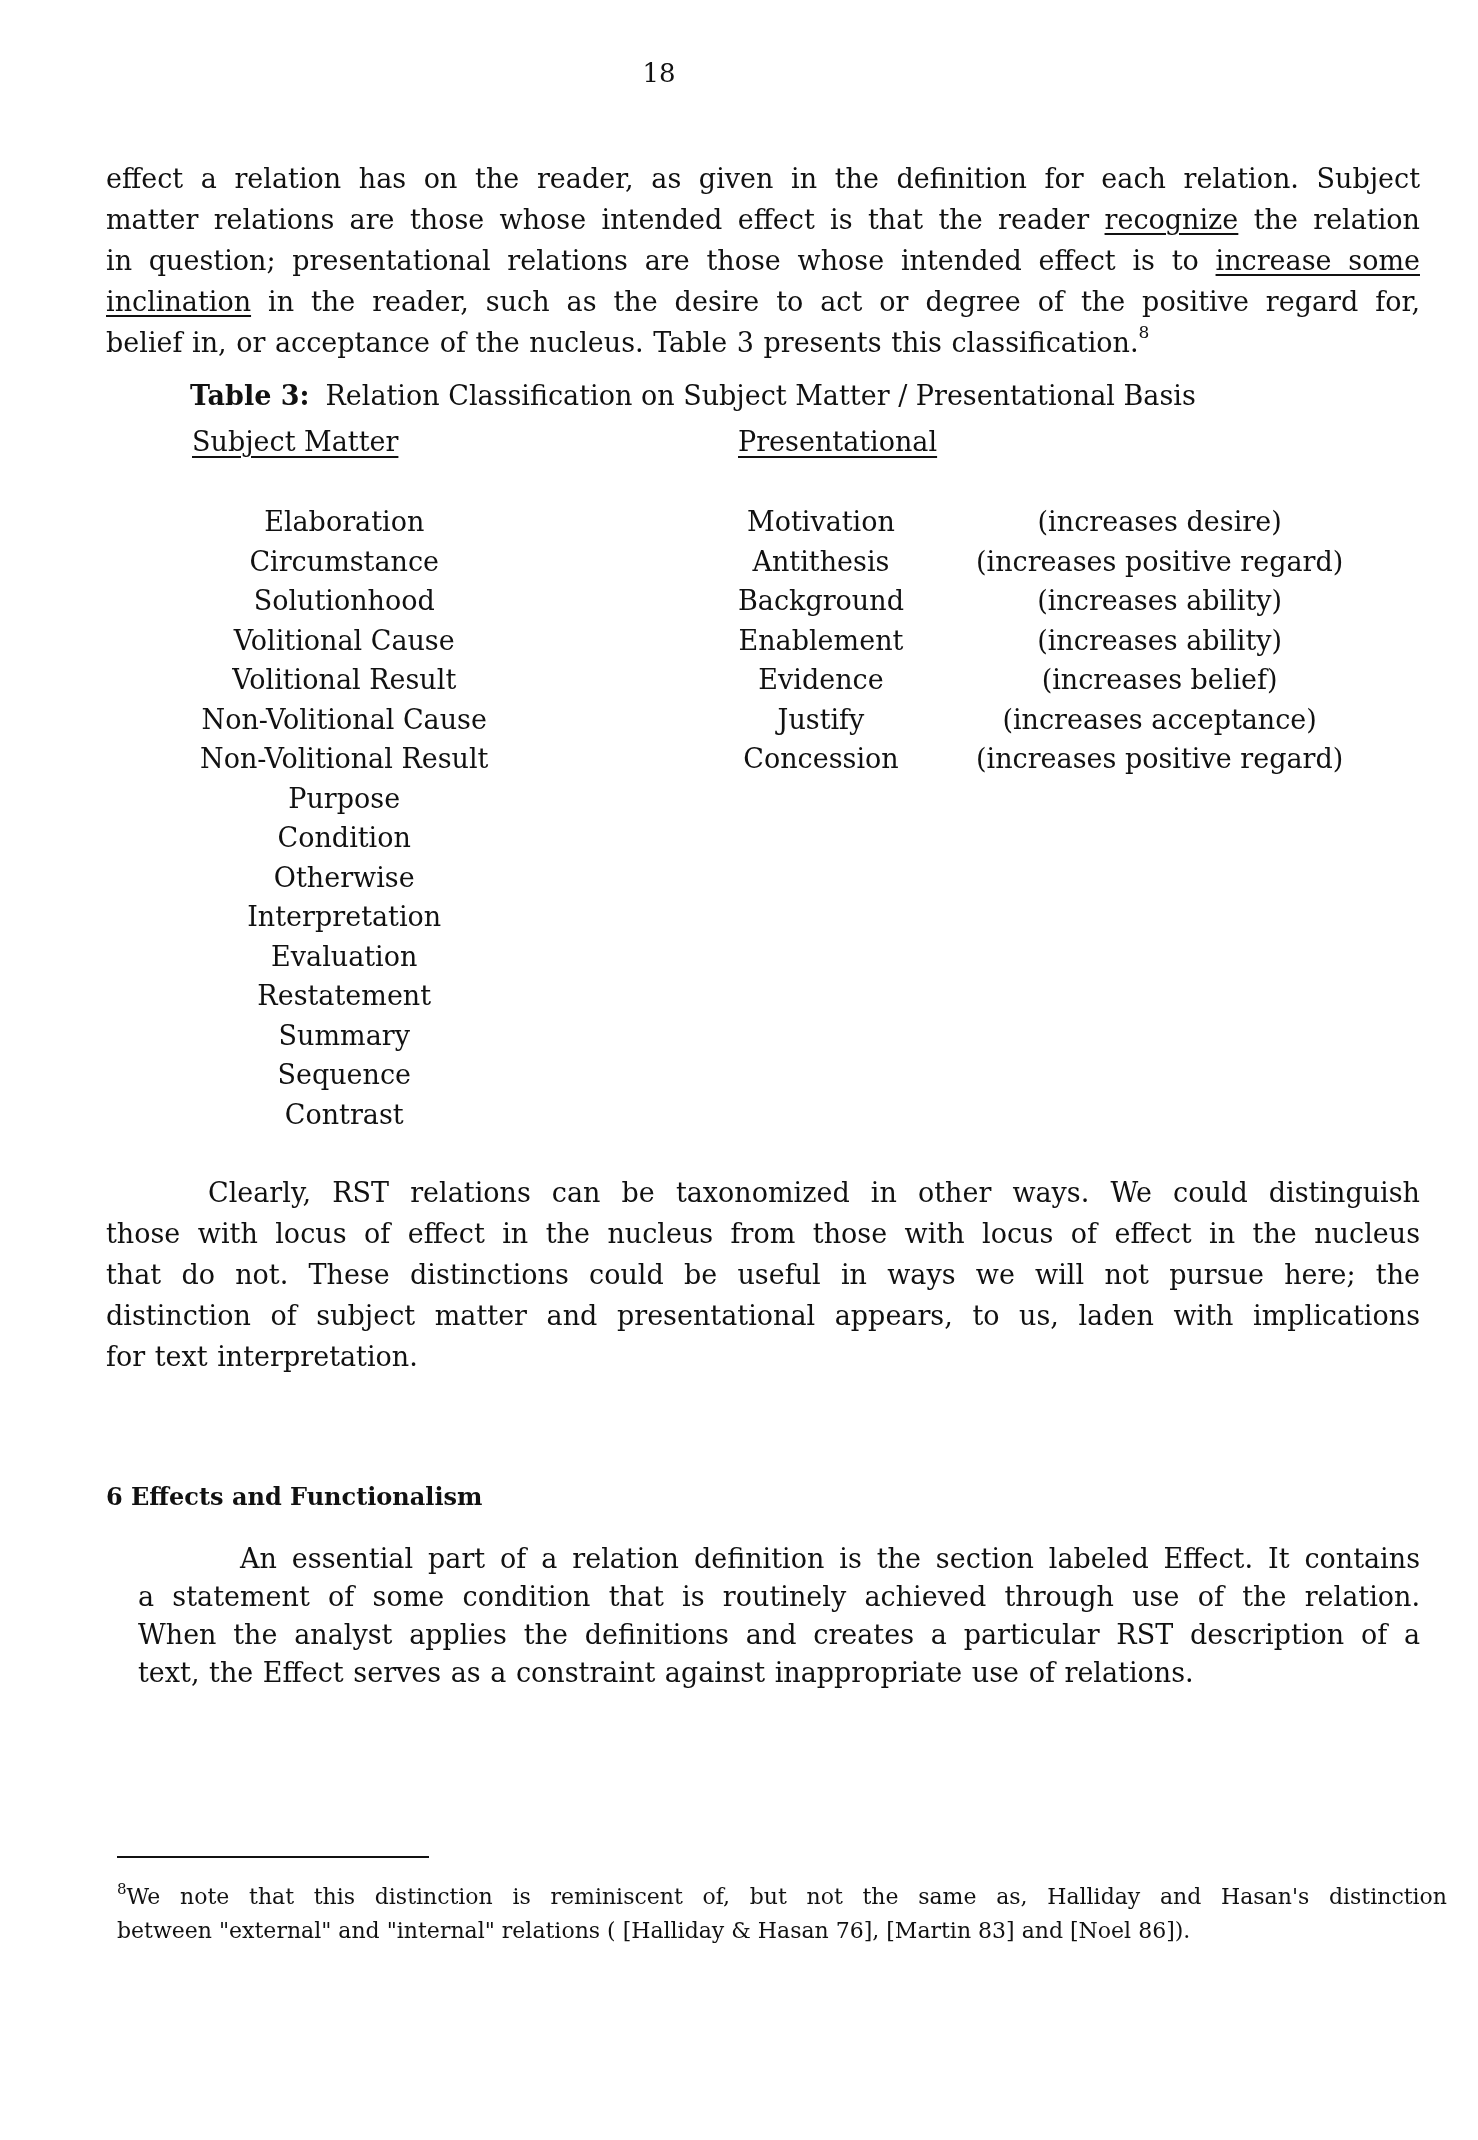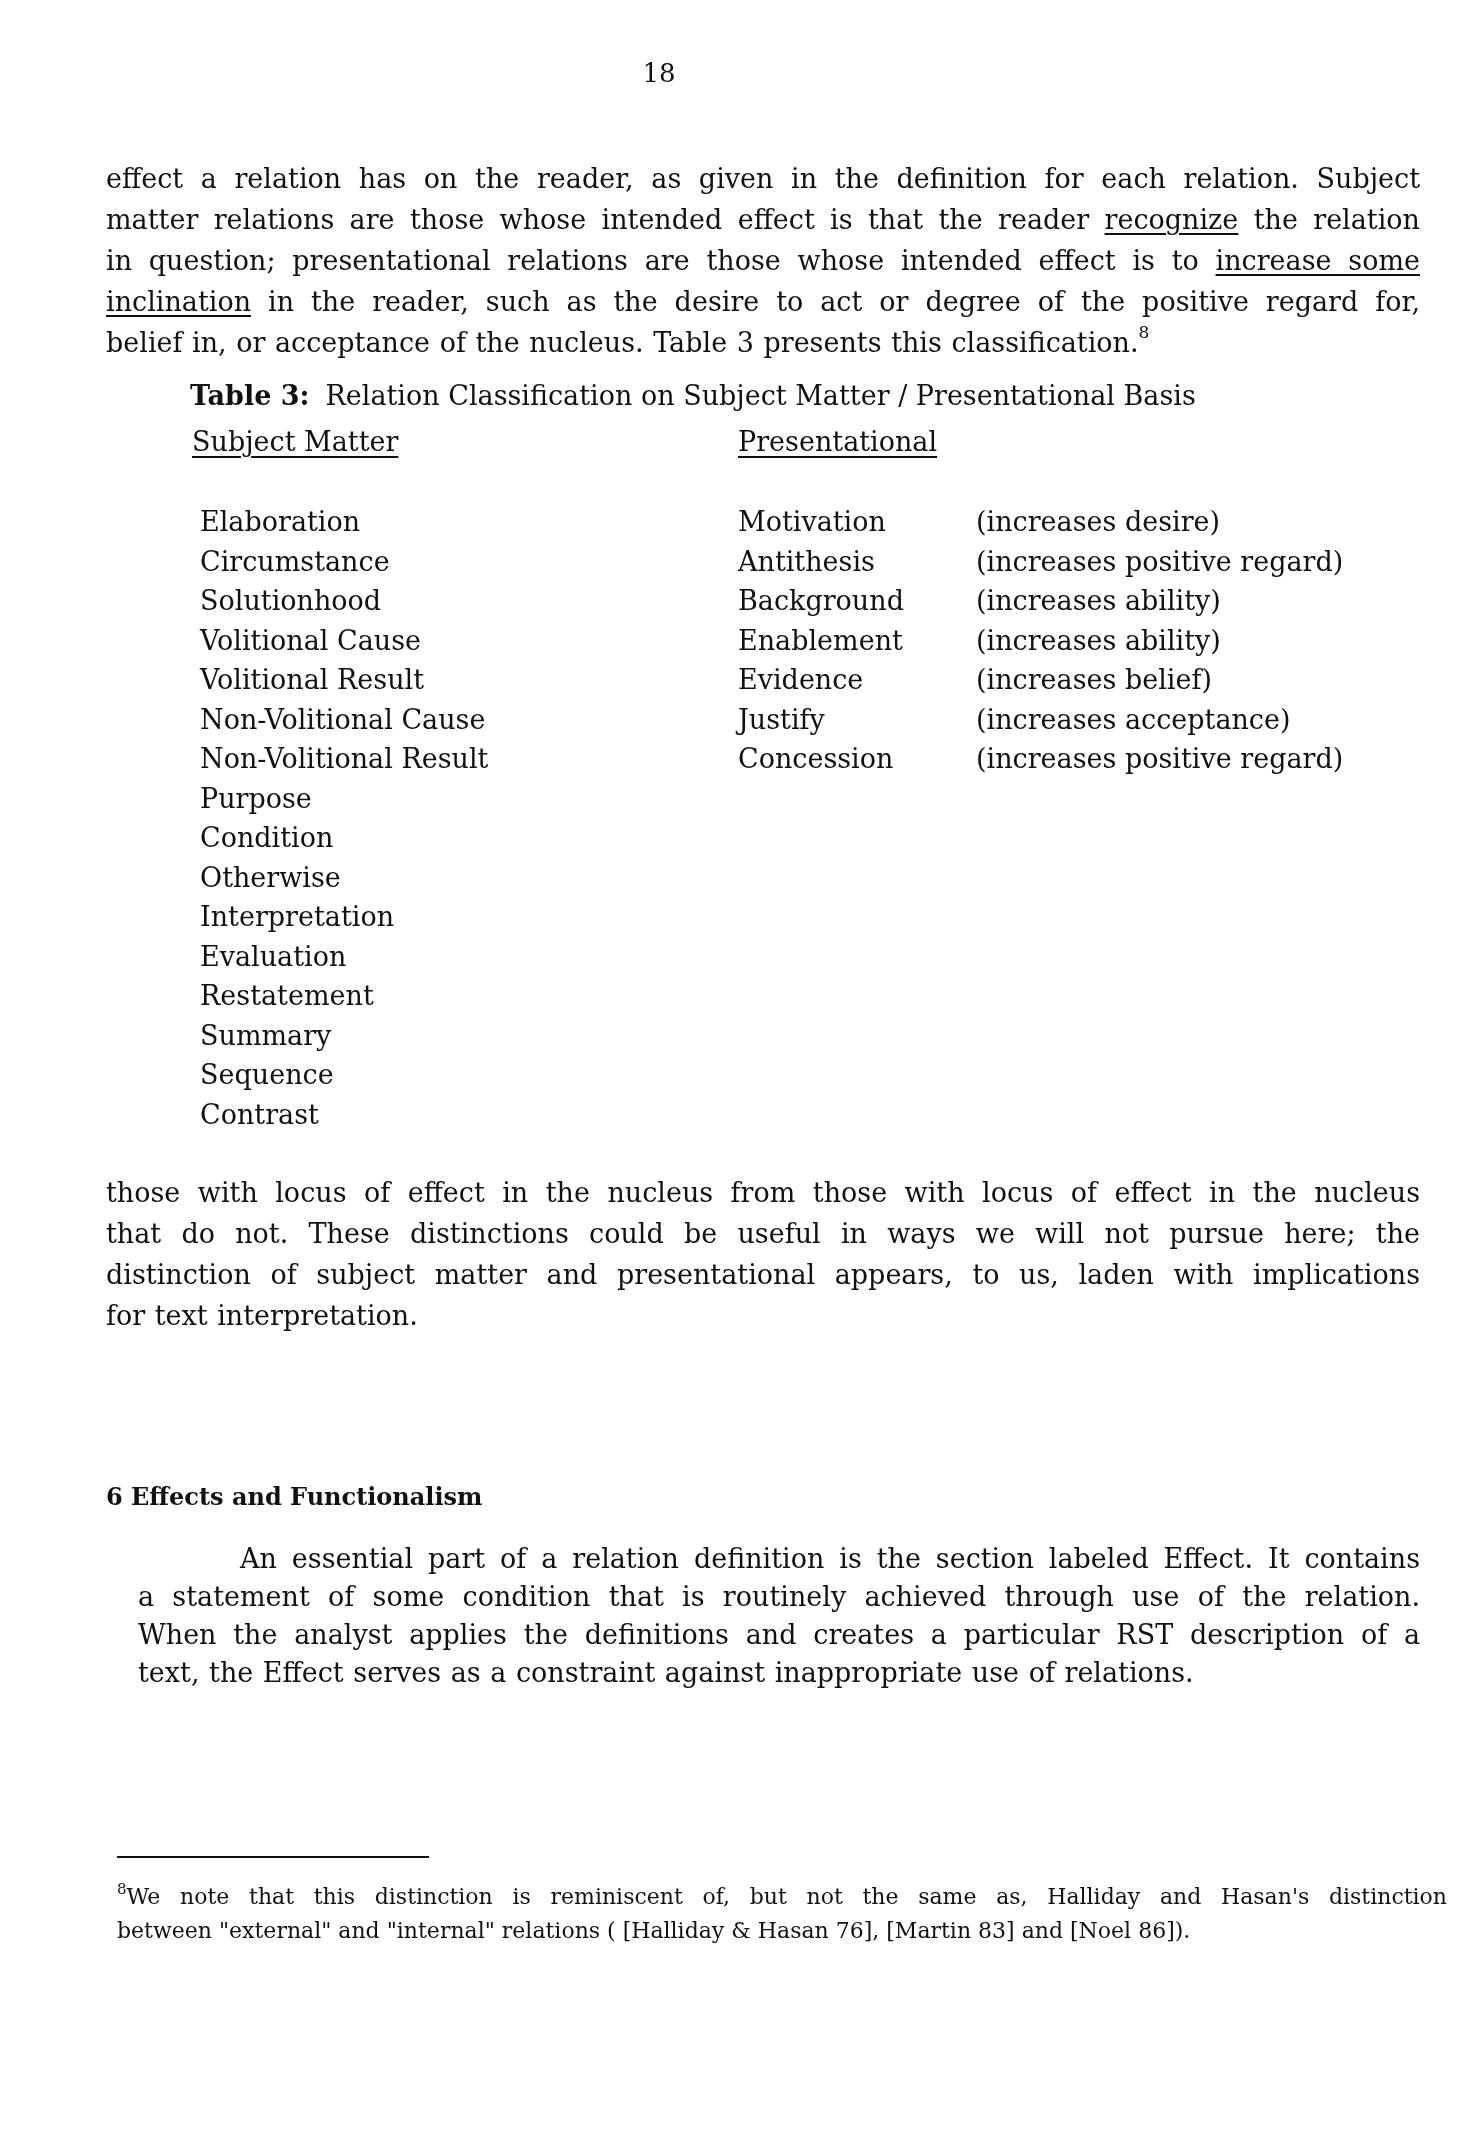--- a/index.html
+++ b/index.html
@@ -65,20 +65,21 @@
   #head-present { left: 738px; }
 
   .col {
     top: 502px;
     font-size: 27px;
   }
   .col .row {
     height: 39.5px;
     line-height: 39.5px;
     white-space: nowrap;
+    text-align: center;
   }
   #col-subject { left: 200px; }
   #col-present { left: 738px; }
   #col-effect  { left: 976px; }
 
   #p2 { top: 1172px; }
 
   .section-heading {
     left: 106px; top: 1482px;
     font-size: 24px;
@@ -164,20 +165,21 @@
   <div class="row">(increases desire)</div>
   <div class="row">(increases positive regard)</div>
   <div class="row">(increases ability)</div>
   <div class="row">(increases ability)</div>
   <div class="row">(increases belief)</div>
   <div class="row">(increases acceptance)</div>
   <div class="row">(increases positive regard)</div>
 </div>
 
 <div class="abs para" id="p2">
+  <span class="line indent">Clearly, RST relations can be taxonomized in other ways.  We could distinguish</span>
   <span class="line">those with locus of effect in the nucleus from those with locus of effect in the nucleus</span>
   <span class="line">that do not.  These distinctions could be useful in ways we will not pursue here; the</span>
   <span class="line">distinction of subject matter and presentational appears, to us, laden with implications</span>
   <span class="line last">for text interpretation.</span>
 </div>
 
 <div class="abs section-heading">6 Effects and Functionalism</div>
 
 <div class="abs para" id="p3">
   <span class="line indent">An essential part of a relation definition is the section labeled Effect.  It contains</span>

